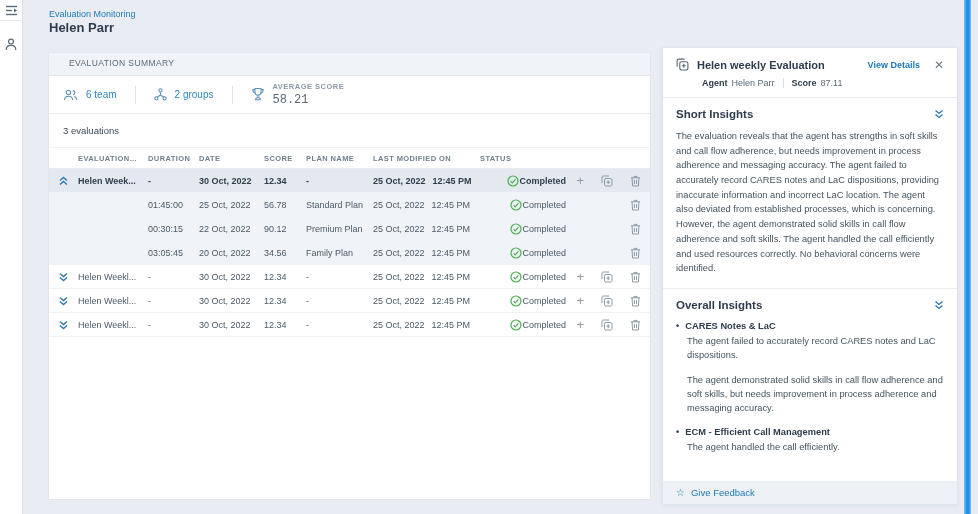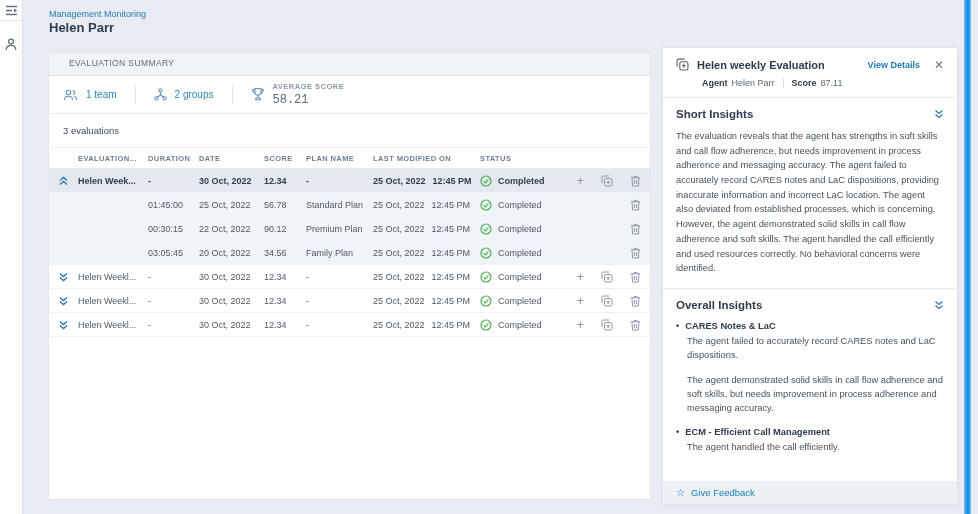--- a/index.html
+++ b/index.html
@@ -35,21 +35,21 @@
   .searchbox input { flex:1; border:none; outline:none; font-size:9px; color:#44535f; font-family:"Liberation Sans",sans-serif; background:transparent; }
   .searchbox svg { stroke:#55646f; flex:none; }
 
   .grid { display:grid; grid-template-columns:29px 70px 51px 65px 42px 67px 107px 86px 1fr; align-items:center; }
   .thead { height:22px; border-top:1px solid #eef1f5; border-bottom:1px solid #e8ecf1; font-size:7.5px; font-weight:bold; letter-spacing:.4px; color:#71808f; }
   .trow { height:24px; font-size:9px; color:#4b5a68; border-bottom:1px solid #eef1f5; background:#fff; }
   .trow.expanded { background:#e4e9ef; font-weight:bold; color:#2f3e4e; }
   .trow.child { background:#f0f3f7; }
   .cell-chev { display:flex; justify-content:center; }
   .modcell span+span { margin-left:7px; }
-  .statuscell { display:flex; align-items:center; gap:6px; font-weight:normal; color:#4b5a68; }
+  .statuscell { display:flex; align-items:center; font-weight:normal; color:#4b5a68;justify-content:flex-end; }
   .trow.expanded .statuscell { font-weight:bold; color:#2f3e4e; }
   .actions { display:flex; justify-content:flex-end; align-items:center; gap:17px; padding-right:9px; }
   .actions svg, .actions .plus { cursor:pointer; }
   .plus { color:#8d9aa8; font-size:13px; line-height:12px; font-weight:normal; }
 
   
   .panel { position:absolute; left:662px; top:47px; width:296px; height:458px; background:#fff; border:1px solid #dfe5ec; box-shadow:0 1px 4px rgba(40,60,80,.08); }
   .p-head { padding:10px 13px 9px; border-bottom:1px solid #e8ecf1; }
   .p-head-top { display:flex; align-items:center; }
   .p-title { flex:1; margin-left:8px; font-size:11px; font-weight:bold; color:#2e3c4d; }
@@ -90,37 +90,37 @@
     </svg>
   </div>
   <div class="rail-user">
     <svg width="12" height="13" viewBox="0 0 12 13" fill="none" stroke-width="1.2">
       <circle cx="6" cy="3.6" r="2.4"></circle>
         <path d="M1.2 12 C1.2 8.8 3.3 7.4 6 7.4 C8.7 7.4 10.8 8.8 10.8 12"></path>
     </svg>
   </div>
 </div>
 
-<div class="breadcrumb">Management Monitoring</div>
+<div class="breadcrumb">Evaluation Monitoring</div>
 <div class="page-title">Helen Parr</div>
 
 <div class="card">
   <div class="tabs">
     <div class="tab">EVALUATION SUMMARY</div>
   </div>
 
   <div class="stats">
     <div class="stat">
       <svg width="15" height="12" viewBox="0 0 15 12" fill="none" stroke-width="1.1">
         <circle cx="5.5" cy="3.4" r="2.2"></circle>
           <path d="M1.5 11 C1.5 8.4 3.3 7.2 5.5 7.2 C7.7 7.2 9.5 8.4 9.5 11"></path>
         <path d="M9.6 1.6 C10.9 1.6 11.9 2.4 11.9 3.6 C11.9 4.6 11.2 5.4 10.2 5.6"></path>
           <path d="M11.3 7.4 C12.8 7.9 13.7 9.2 13.7 11"></path>
       </svg>
-      <span>1 team</span>
+      <span>6 team</span>
     </div>
     <div class="vdiv"></div>
     <div class="stat">
       <svg width="13" height="13" viewBox="0 0 13 13" fill="none" stroke-width="1.1">
         <circle cx="6.5" cy="2.4" r="1.6"></circle>
           <circle cx="2.4" cy="10.4" r="1.6"></circle>
           <circle cx="10.6" cy="10.4" r="1.6"></circle>
         <path d="M6.5 4.2 L6.5 7 M6.5 7 L3.2 9.2 M6.5 7 L9.8 9.2"></path>
       </svg>
       <span>2 groups</span>

